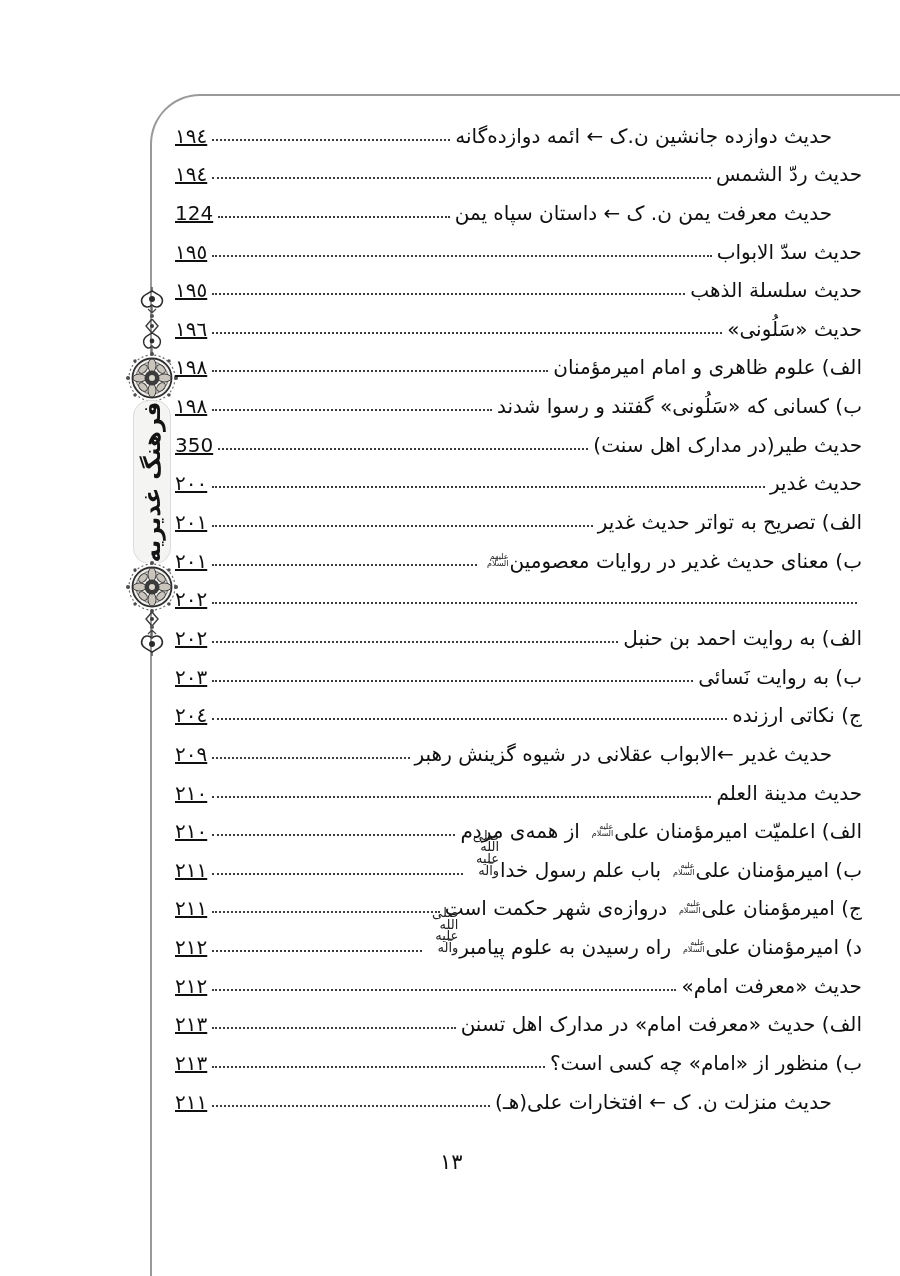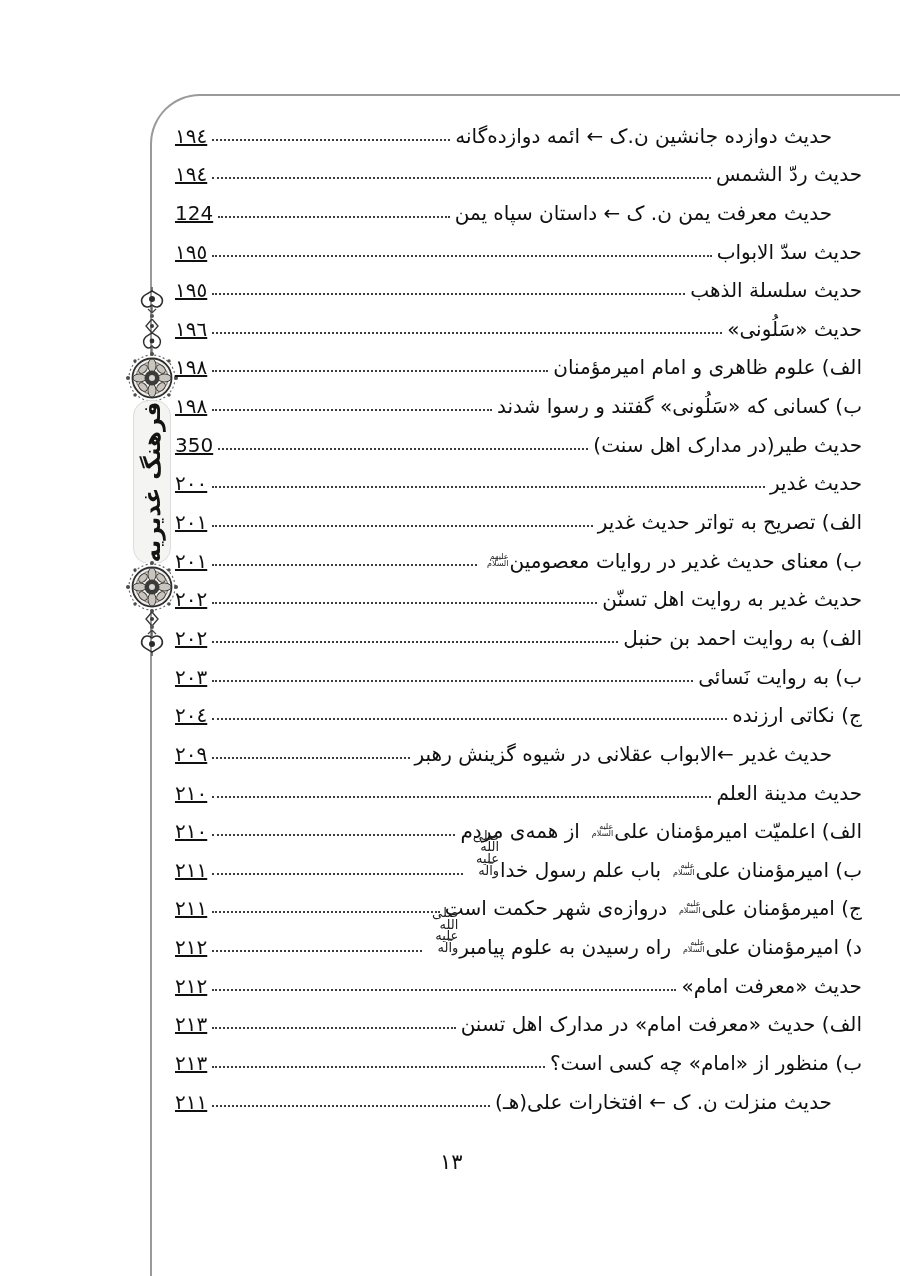--- a/index.html
+++ b/index.html
@@ -220,21 +220,20 @@
       <span class="t-title"><span>الف) تصریح به تواتر حدیث غدیر</span></span>
       <span class="leader"></span>
       <span class="t-page">٢٠١</span>
     </div>
     <div class="toc-row">
       <span class="t-title"><span>ب) معنای حدیث غدیر در روایات معصومین</span><span class="p-hon">علیهم السلام</span></span>
       <span class="leader"></span>
       <span class="t-page">٢٠١</span>
     </div>
     <div class="toc-row">
-      <span class="t-title"><span>حدیث غدیر به روایت اهل تسنّن</span></span>
       <span class="leader"></span>
       <span class="t-page">٢٠٢</span>
     </div>
     <div class="toc-row">
       <span class="t-title"><span>الف) به روایت احمد بن حنبل</span></span>
       <span class="leader"></span>
       <span class="t-page">٢٠٢</span>
     </div>
     <div class="toc-row">
       <span class="t-title"><span>ب) به روایت نَسائی</span></span>

